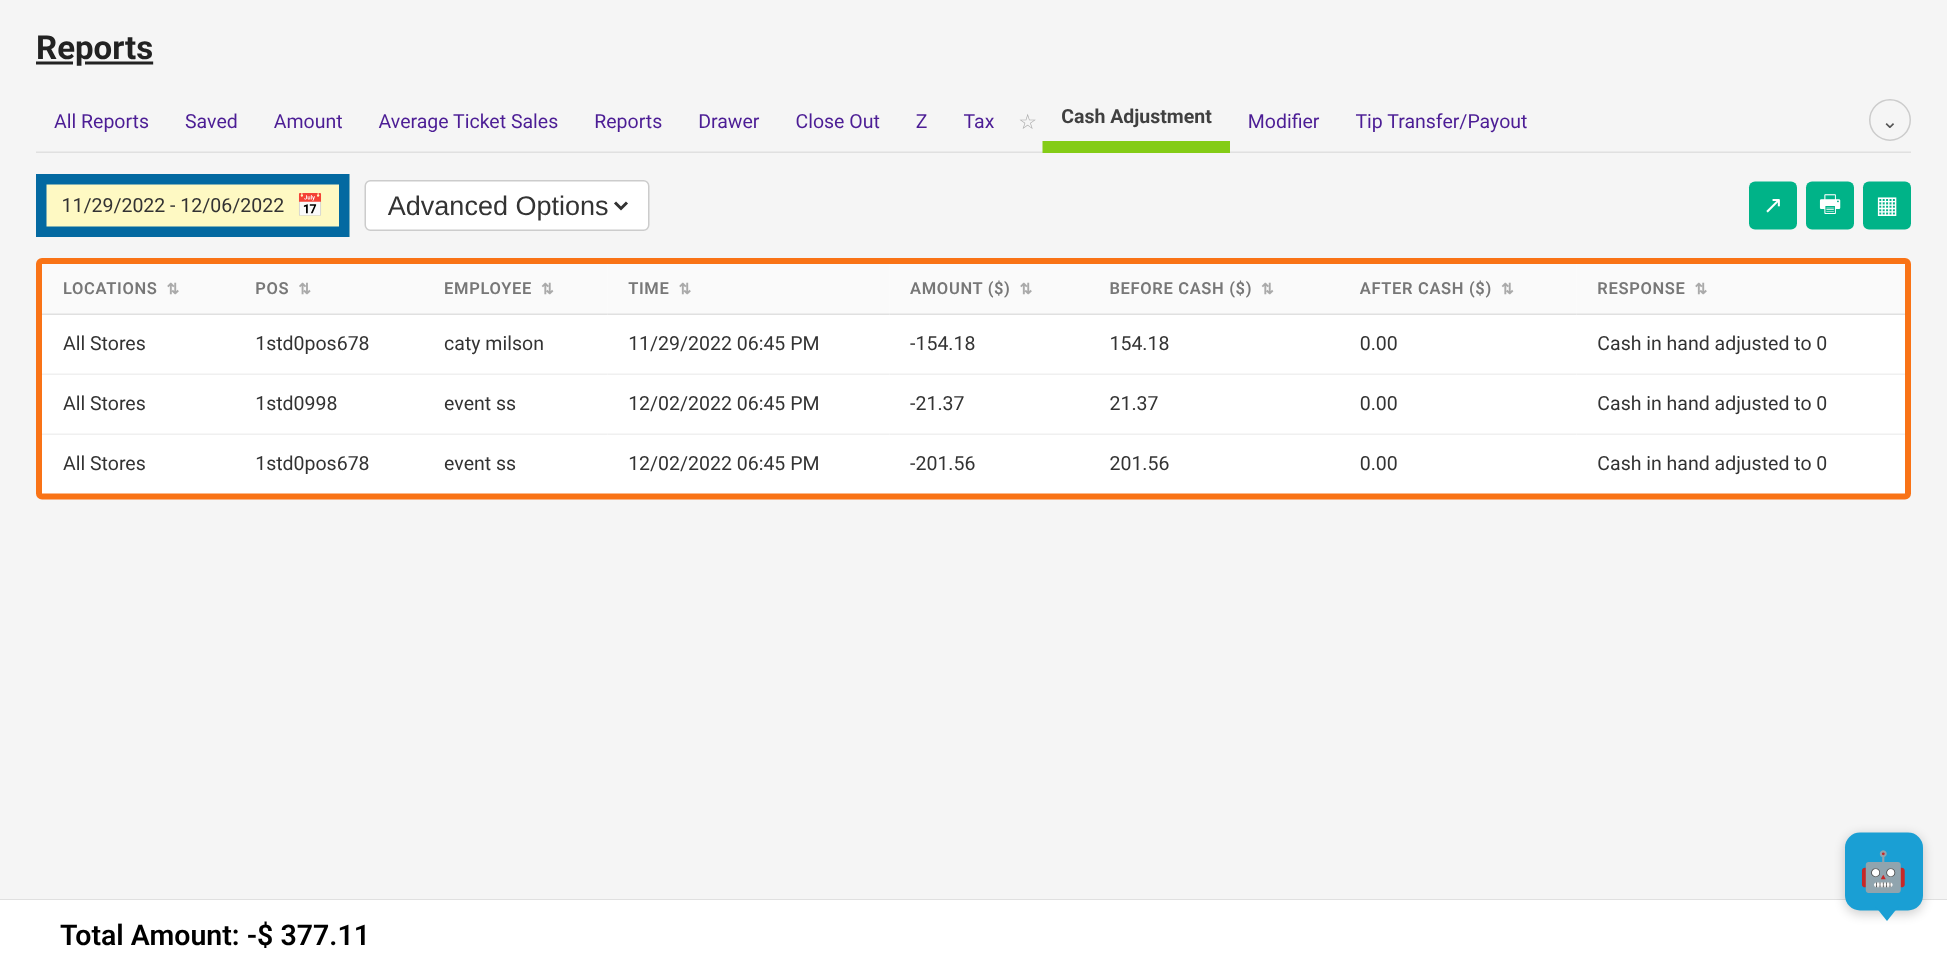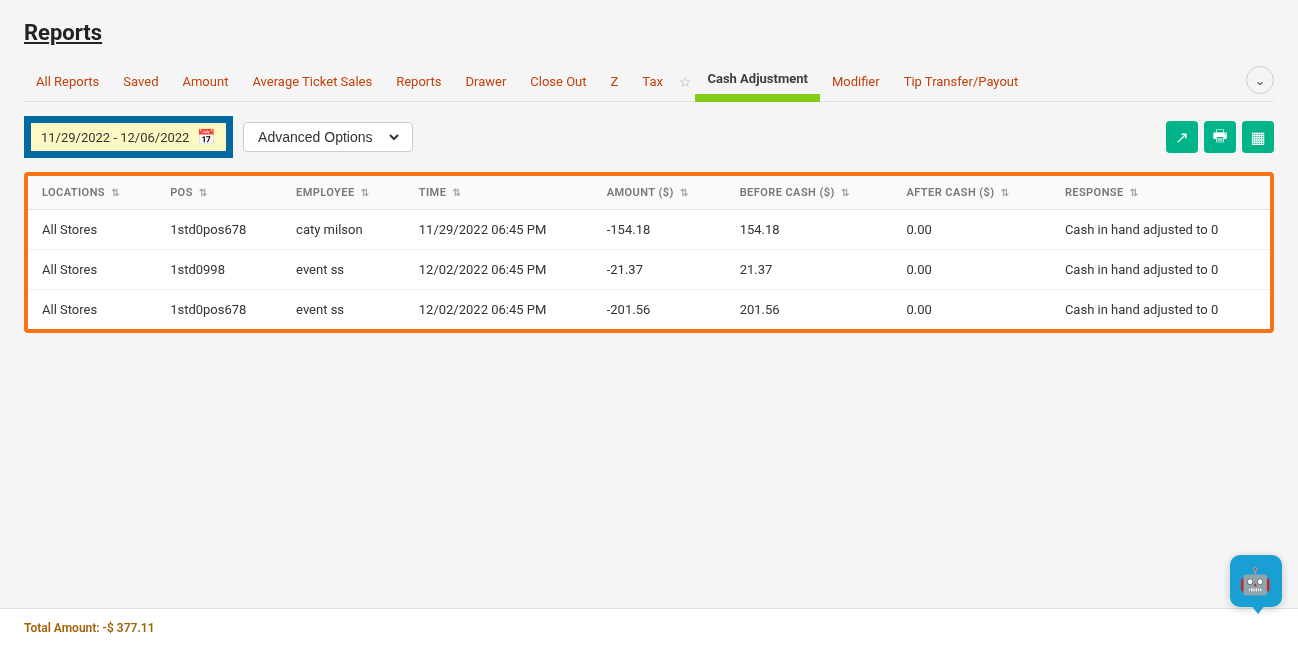--- a/index.html
+++ b/index.html
@@ -24,21 +24,21 @@
     .nav-tabs {
       display: flex;
       align-items: center;
       border-bottom: 1px solid #e0e0e0;
       margin-bottom: 14px;
       gap: 0;
     }
     .nav-tab {
       padding: 8px 12px;
       cursor: pointer;
-      color: #c2410c;
+      color: #4c1d95;
       font-size: 13px;
       white-space: nowrap;
       text-decoration: none;
       border-bottom: 2px solid transparent;
       margin-bottom: -1px;
     }
     .nav-tab.active {
       color: #404040;
       border-bottom: 8px solid #84cc16;
       font-weight: 700;
@@ -99,24 +99,25 @@
       cursor: pointer;
       display: flex;
       align-items: center;
       gap: 6px;
       min-width: 170px;
     }
     .advanced-select select {
       border: none;
       outline: none;
       background: transparent;
-      font-size: 14px;
+      font-size: 18px;
       color: #333;
       width: 100%;
       cursor: pointer;
+      text-align: center;
     }
     .toolbar-actions {
       margin-left: auto;
       display: flex;
       gap: 6px;
     }
     .toolbar-btn {
       background: #00b388;
       border: none;
       border-radius: 4px;
@@ -165,24 +166,24 @@
     }
     tbody tr:last-child { border-bottom: none; }
     tbody td {
       padding: 12px 14px;
       font-size: 13px;
       color: #333;
     }
     .footer-bar {
       background: #fff;
       border-top: 1px solid #e0e0e0;
-      padding: 12px 24px;
-      font-size: 12px;
+      padding: 12px 40px;
+      font-size: 19px;
       font-weight: 600;
-      color: #a16207;
+      color: #000000;
       position: fixed;
       bottom: 0;
       left: 0;
       right: 0;
     }
     .chat-bot {
       position: fixed;
       bottom: 40px;
       right: 16px;
       width: 52px;

